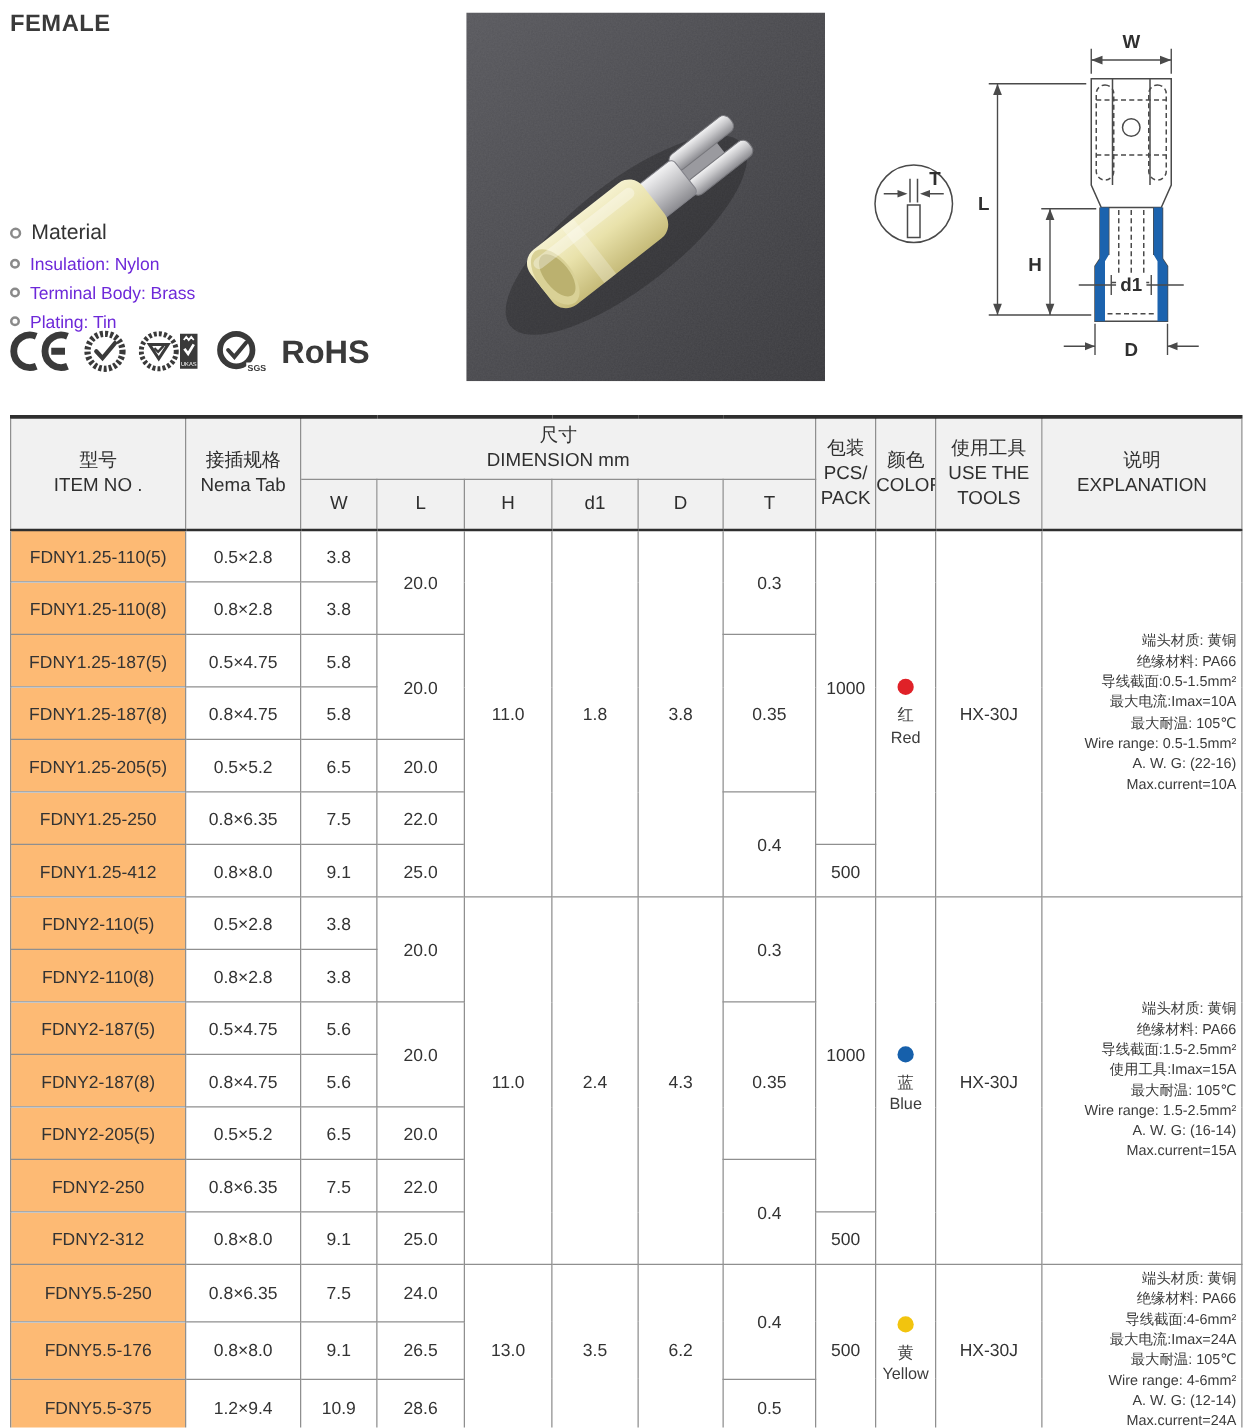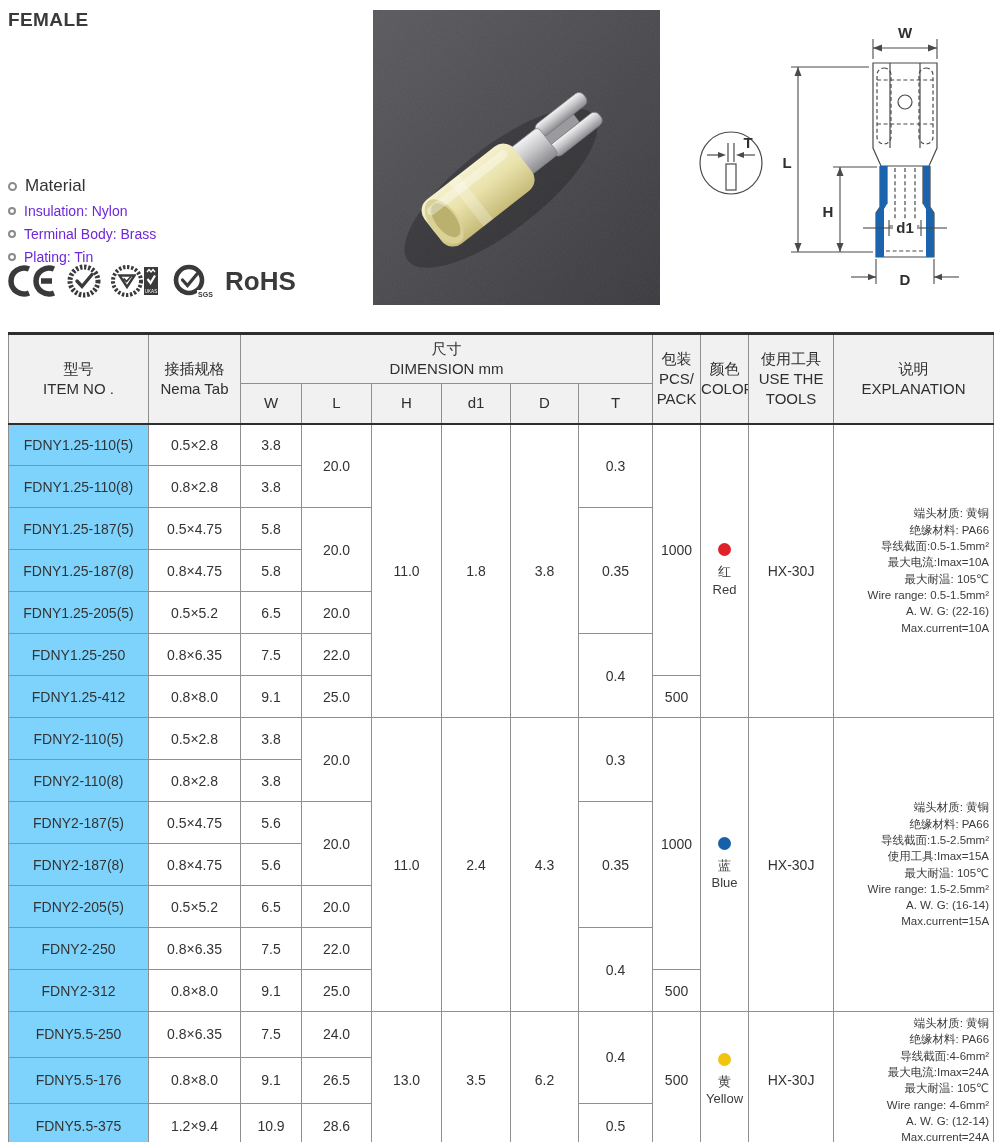--- a/index.html
+++ b/index.html
@@ -30,21 +30,21 @@
                border-collapse:collapse; table-layout:fixed;
                border:1px solid #8f8f8f; border-top:3px solid #2e2e2e; }
   .spec th, .spec td { border:1px solid #8f8f8f; text-align:center; vertical-align:middle;
                padding:0; font-size:14px; color:#333; font-weight:normal; overflow:hidden; }
   .spec thead th { background:#f1f1f1; font-size:15px; line-height:1.32; color:#2f2f2f; }
   .spec thead tr.h1 { height:50px; }
   .spec thead tr.h2 { height:40px; }
   .spec thead th.hb { border-bottom:2px solid #2e2e2e; }
   .spec tbody tr { height:42px; }
   .spec tbody tr.last td { border-bottom:2px solid #9b9b9b; }
-  td.item { background:#7dd3fc; }
+  td.item { background:#fdba74; }
   td.expl { text-align:right; padding:3px 4px 3px 10px; font-size:11.5px;
             line-height:1.42; color:#3b3b3b; }
   td.color-cell { font-size:13px; line-height:1.35; color:#3b3b3b; }
   .dot { display:inline-block; width:13px; height:13px; border-radius:50%; margin-bottom:2px; }
 </style>
 </head>
 <body>
 
 <div class="title">
   <div>FEMALE</div>

